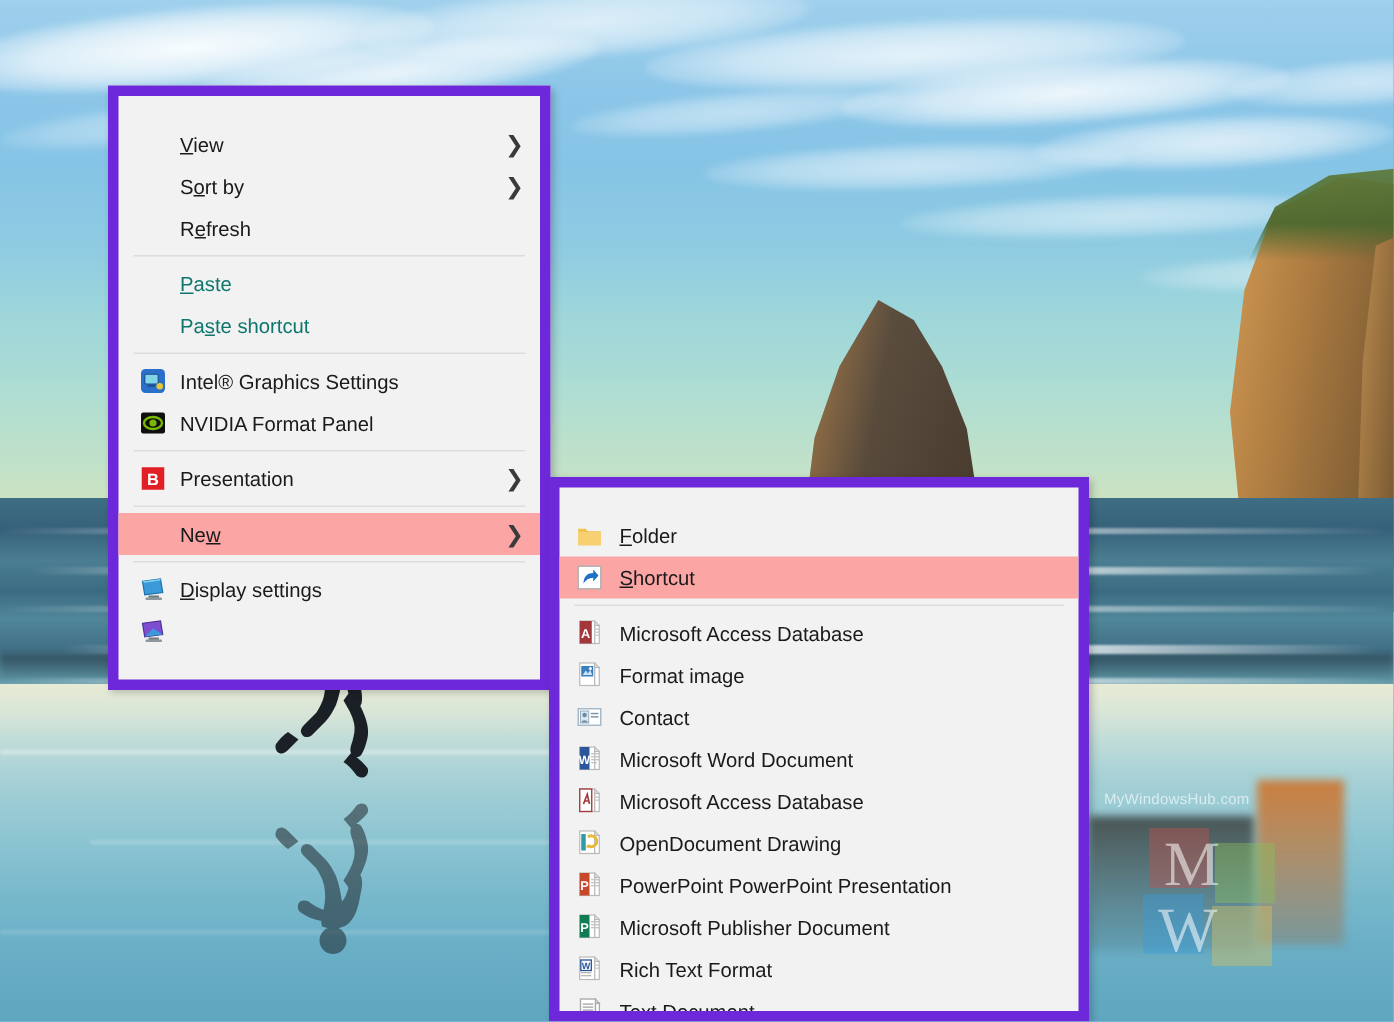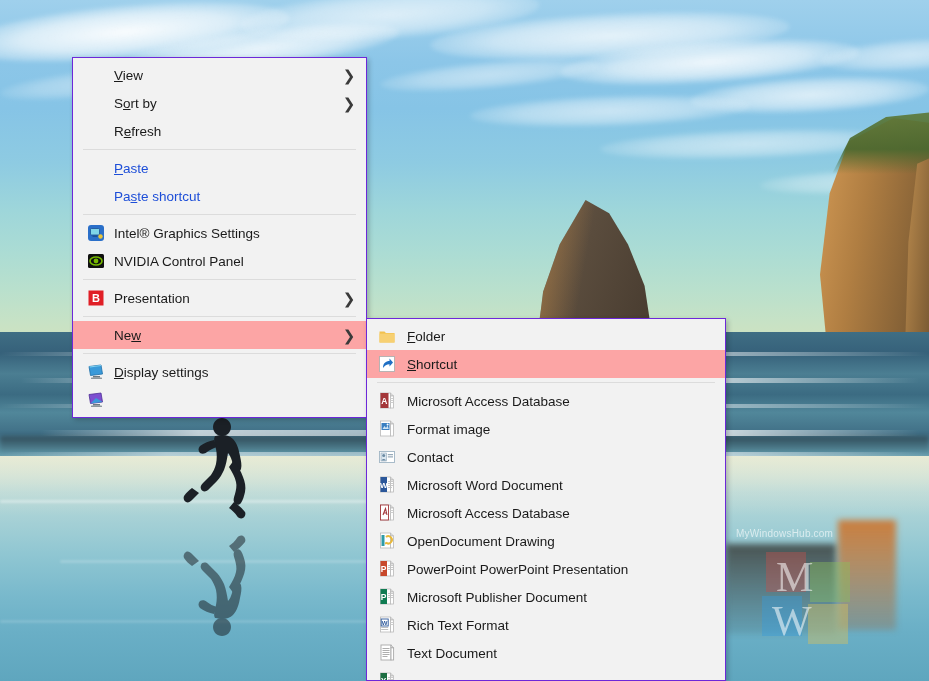--- a/index.html
+++ b/index.html
@@ -143,35 +143,35 @@
   .wm-letter {
     position:absolute; font-size:42px; color:rgba(255,255,255,.55);
     font-family:"Liberation Serif", serif; line-height:1;
   }
   .wm-m { left:14px; top:4px; }
   .wm-w { left:10px; top:48px; }
 
   
   .menu {
     position:absolute; background:#f2f2f2;
-    border:1px solid #6d28d9;
+    border:7px solid #6d28d9;
     box-shadow:2px 2px 5px rgba(0,0,0,.22);
     font-size:13.5px; color:#1a1a1a;
-    padding:3px 0;
+    padding:18px 0;
   }
   #main-menu { left:72px; top:57px; width:295px; }
   #sub-menu  { left:366px; top:318px; width:360px; height:363px; overflow:hidden; padding-bottom:0; }
 
   .mi {
     position:relative; display:flex; align-items:center;
     height:28px; padding:0 10px 0 10px; cursor:default;
     white-space:nowrap;
   }
   .mi.hl { background:#fca5a5;justify-content:center; }
-  .mi.disabled { color:#1d4ed8; }
+  .mi.disabled { color:#0f766e; }
   .mi .ico {
     width:20px; height:20px; margin-right:8px;
     flex:0 0 20px; display:flex; align-items:center; justify-content:center;
   }
   .mi .ico.blank { }
   .mi .lbl { flex:1 1 auto; }
   .mi .lbl u { text-decoration:underline; text-underline-offset:1px; }
   .mi .arrow {
     flex:0 0 auto; width:14px; text-align:center;
     font-size:15px; color:#3a3a3a; line-height:1;
@@ -299,21 +299,21 @@
       <span class="lbl">Intel® Graphics Settings</span>
     </div>
     <div class="mi">
       <span class="ico">
         <svg class="icon-svg" viewBox="0 0 18 18" xmlns="http://www.w3.org/2000/svg">
           <rect x="1" y="2" width="16" height="14" rx="1.5" fill="#0f0f0f"></rect>
           <ellipse cx="9" cy="9" rx="6" ry="4" fill="none" stroke="#76b900" stroke-width="1.6"></ellipse>
           <ellipse cx="9" cy="9" rx="2.4" ry="2.4" fill="#76b900"></ellipse>
         </svg>
       </span>
-      <span class="lbl">NVIDIA Control Panel</span>
+      <span class="lbl">NVIDIA Format Panel</span>
     </div>
     <div class="sep"></div>
     <div class="mi">
       <span class="ico">
         <svg class="icon-svg" viewBox="0 0 18 18" xmlns="http://www.w3.org/2000/svg">
           <rect x="1.5" y="1.5" width="15" height="15" fill="#e01f26"></rect>
           <text x="9" y="13" font-size="11" font-weight="bold" fill="#fff" text-anchor="middle" font-family="Liberation Sans, sans-serif">B</text>
         </svg>
       </span>
       <span class="lbl">Presentation</span>

